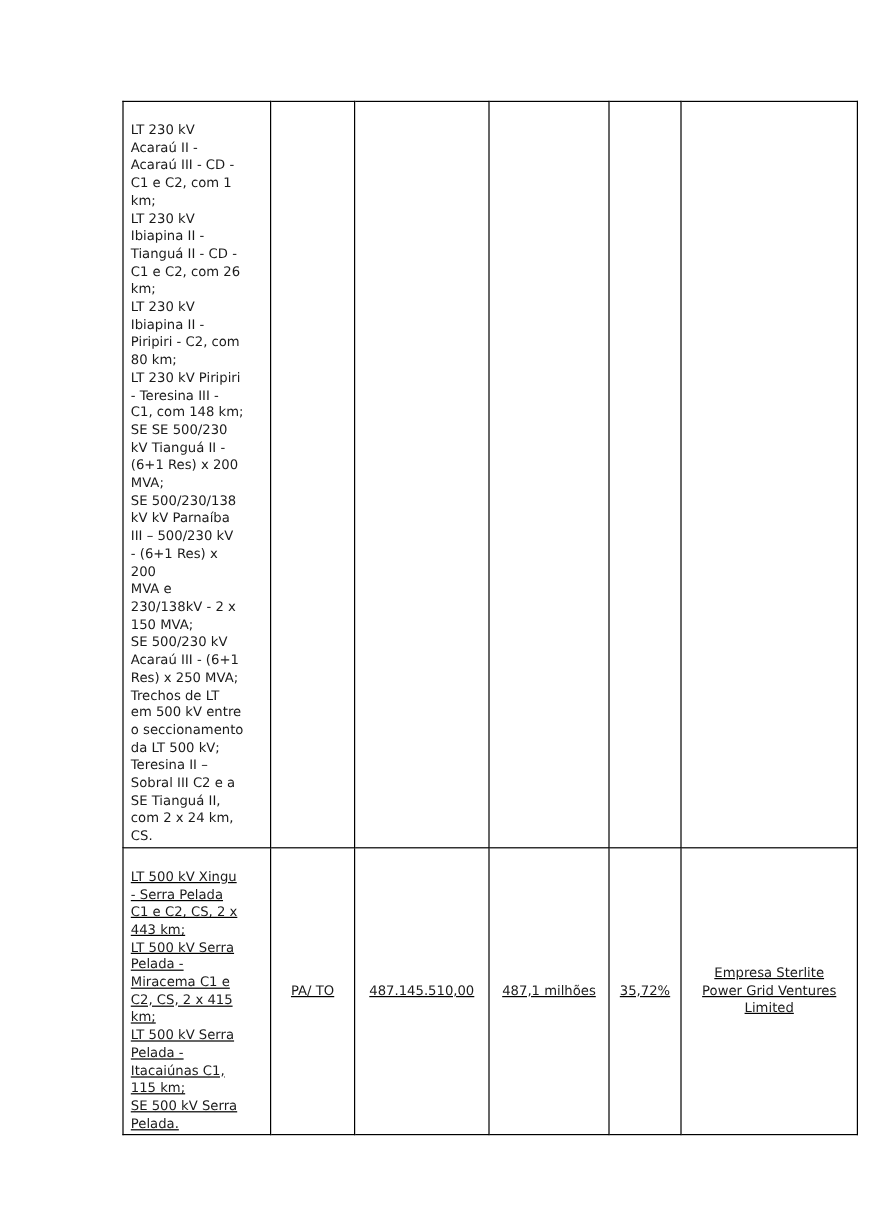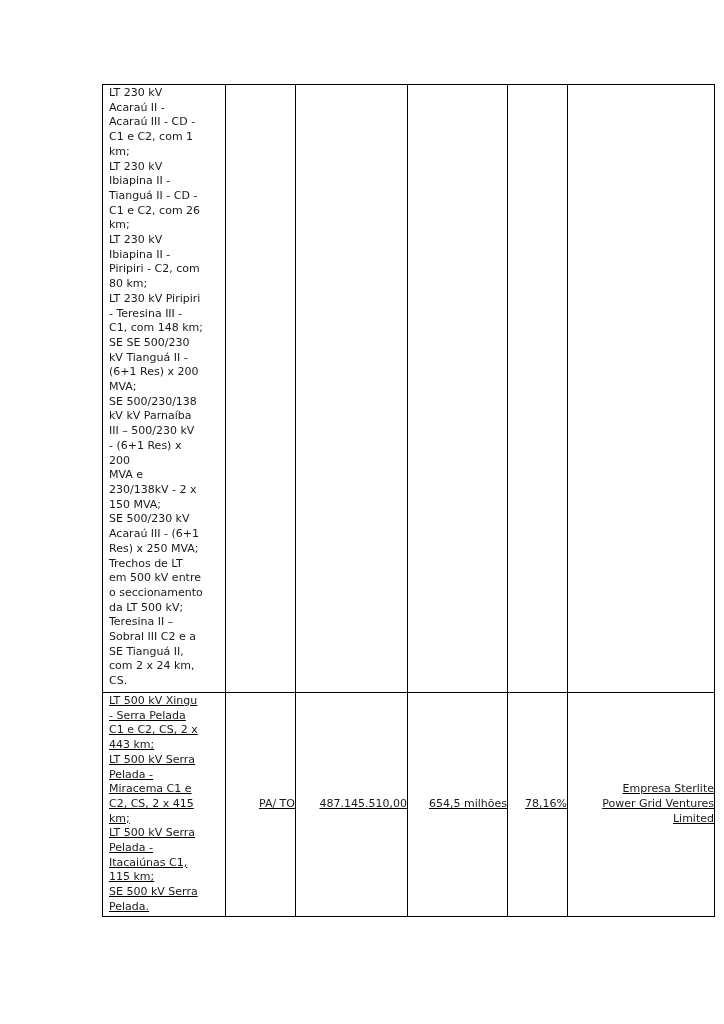--- a/index.html
+++ b/index.html
@@ -22,28 +22,28 @@
     border-collapse: collapse;
     table-layout: fixed;
   }
   table.doc-table td {
     border: 1px solid #000000;
     font-size: 11px;
     line-height: 14.7px;
     color: #1a1a1a;
     padding: 0;
     vertical-align: middle;
-    text-align: right;
+    text-align: center;
     white-space: pre-line;
     overflow: hidden;
   }
   table.doc-table td.facilities {
     vertical-align: top;
     text-align: left;
-    padding: 1px 2px 1px 6px;
+    padding: 17px 2px 1px 6px;
   }
   tr.row-upper { height: 608px; }
   tr.row-lower { height: 218px; text-decoration: underline; }
 </style>
 </head>
 <body>
 
 <div class="page">
   <table class="doc-table">
     <colgroup>
@@ -114,21 +114,21 @@
 C2, CS, 2 x 415
 km;
 LT 500 kV Serra
 Pelada -
 Itacaiúnas C1,
 115 km;
 SE 500 kV Serra
 Pelada.</td>
         <td>PA/ TO</td>
         <td>487.145.510,00</td>
-        <td>654,5 milhões</td>
-        <td>78,16%</td>
+        <td>487,1 milhões</td>
+        <td>35,72%</td>
         <td>Empresa Sterlite
 Power Grid Ventures
 Limited</td>
       </tr>
     </tbody>
   </table>
 </div>
 
 </body></html>

